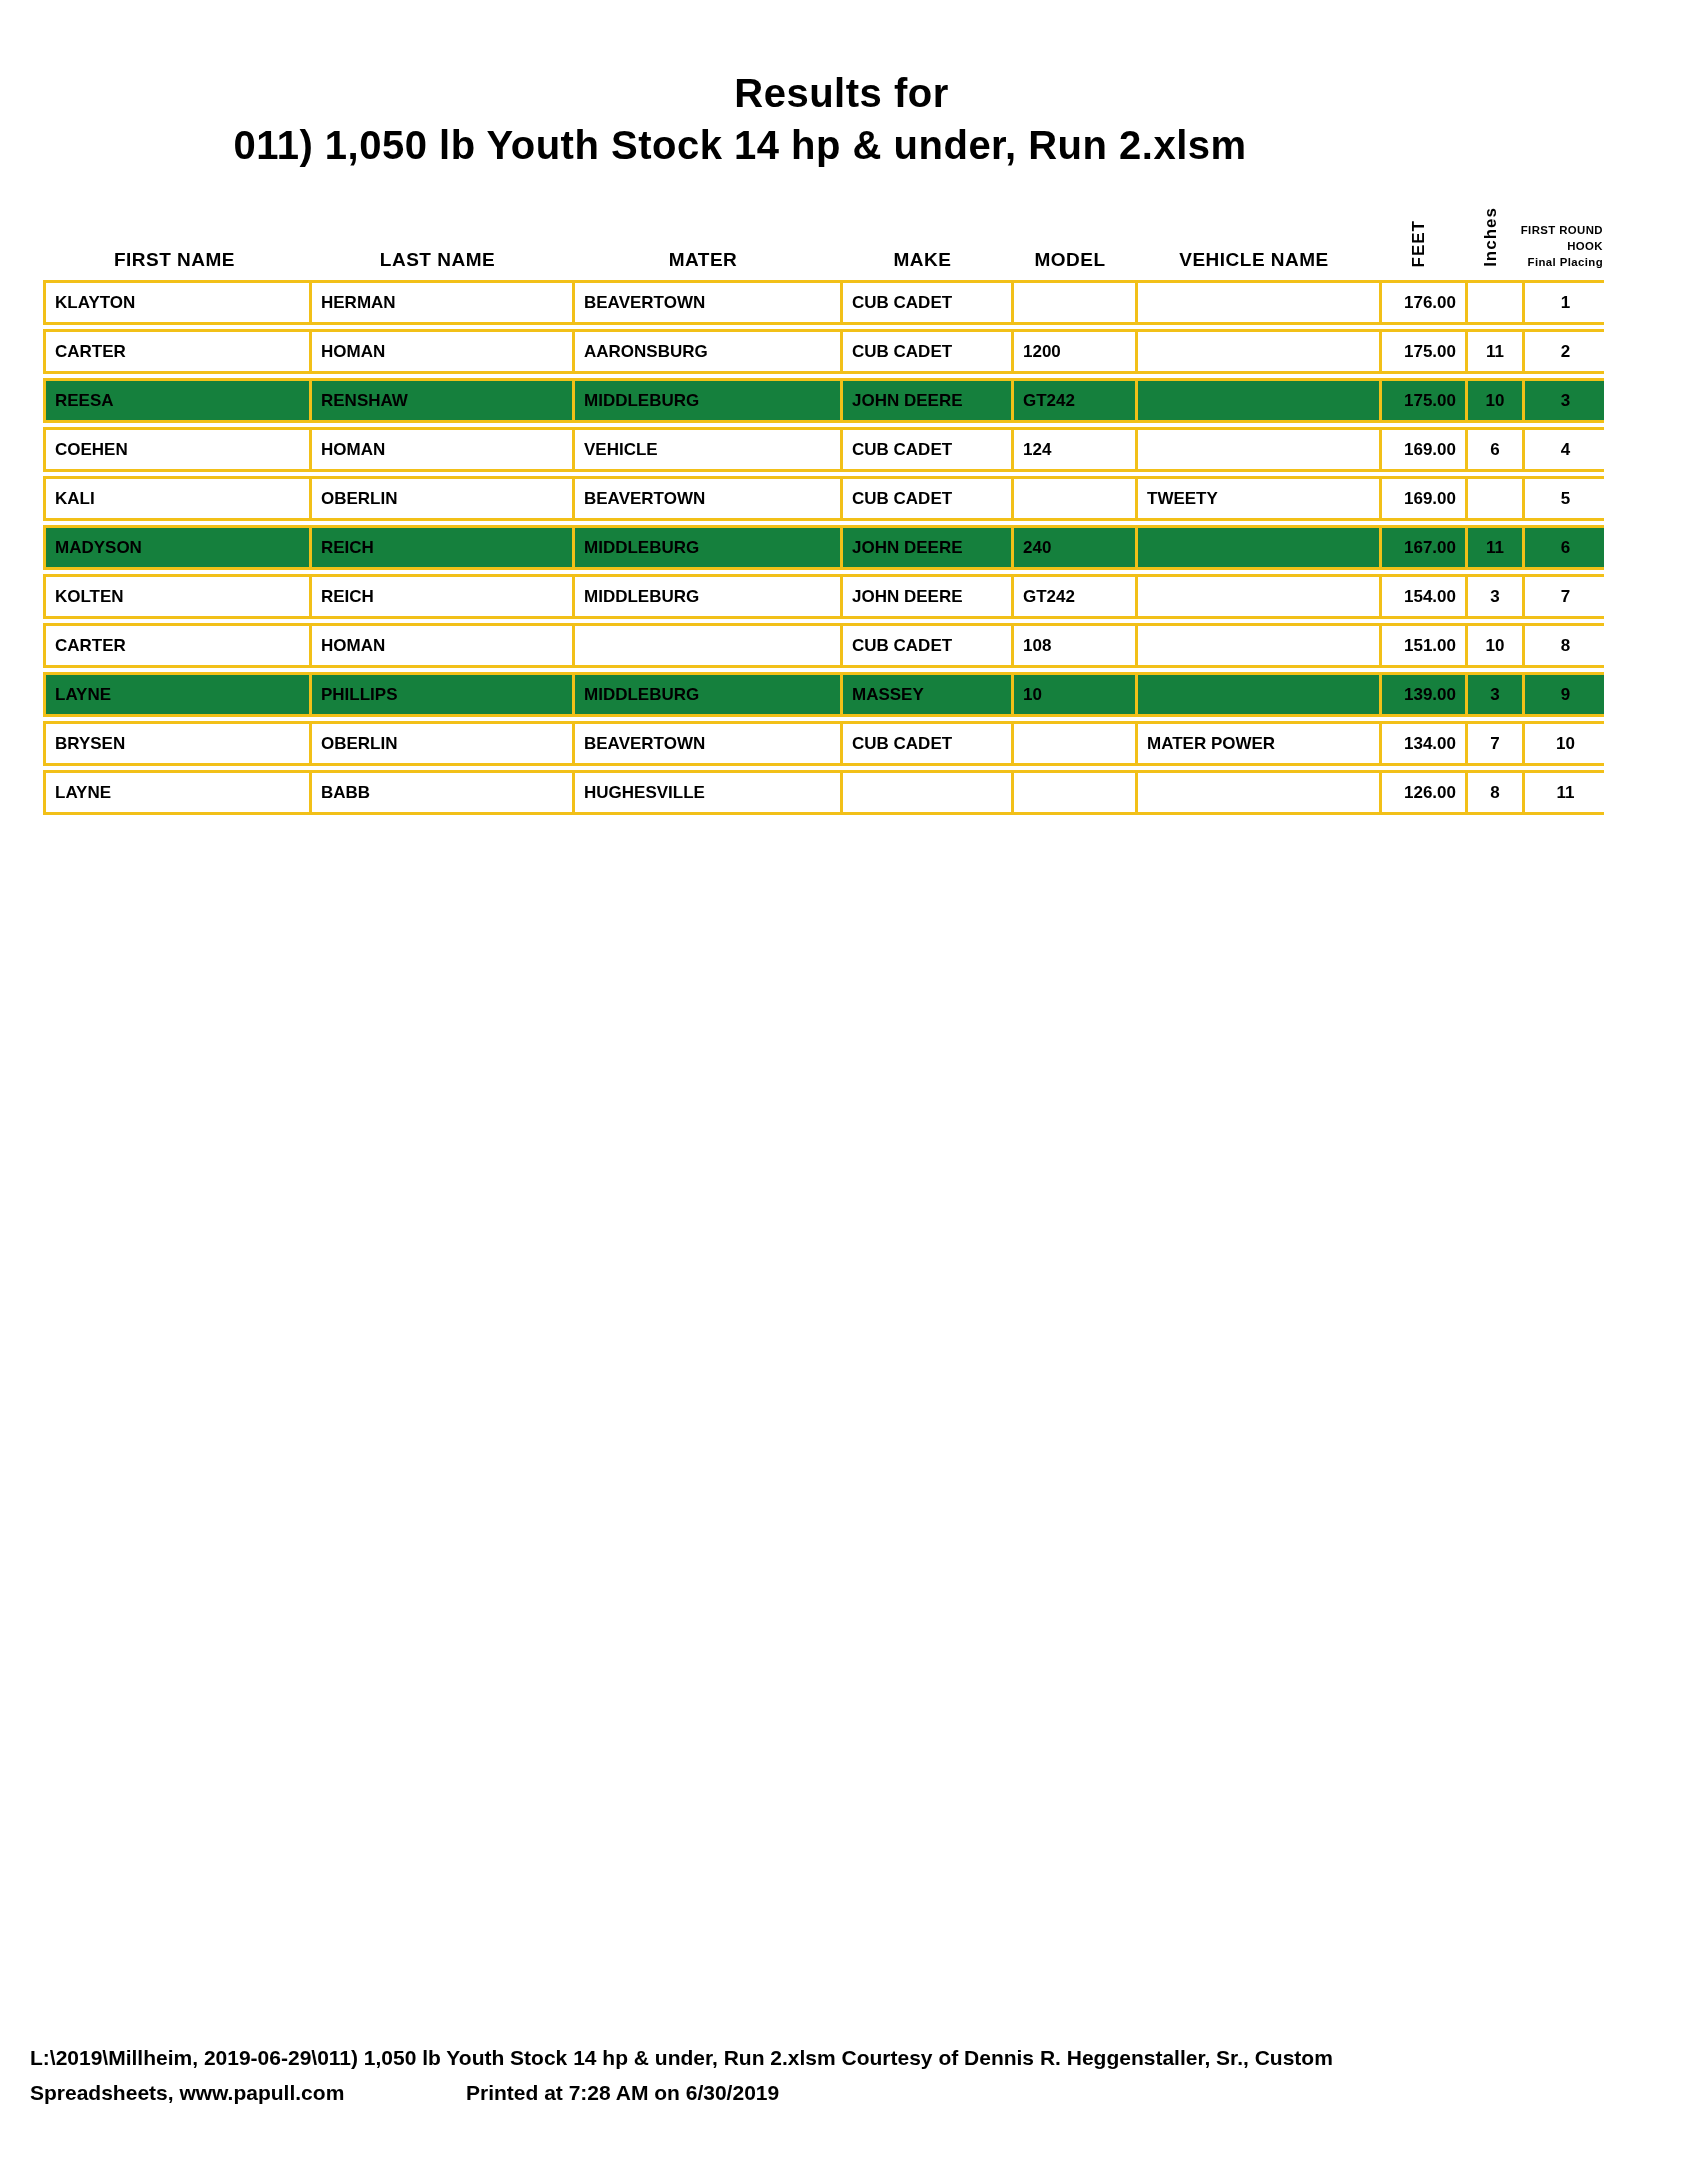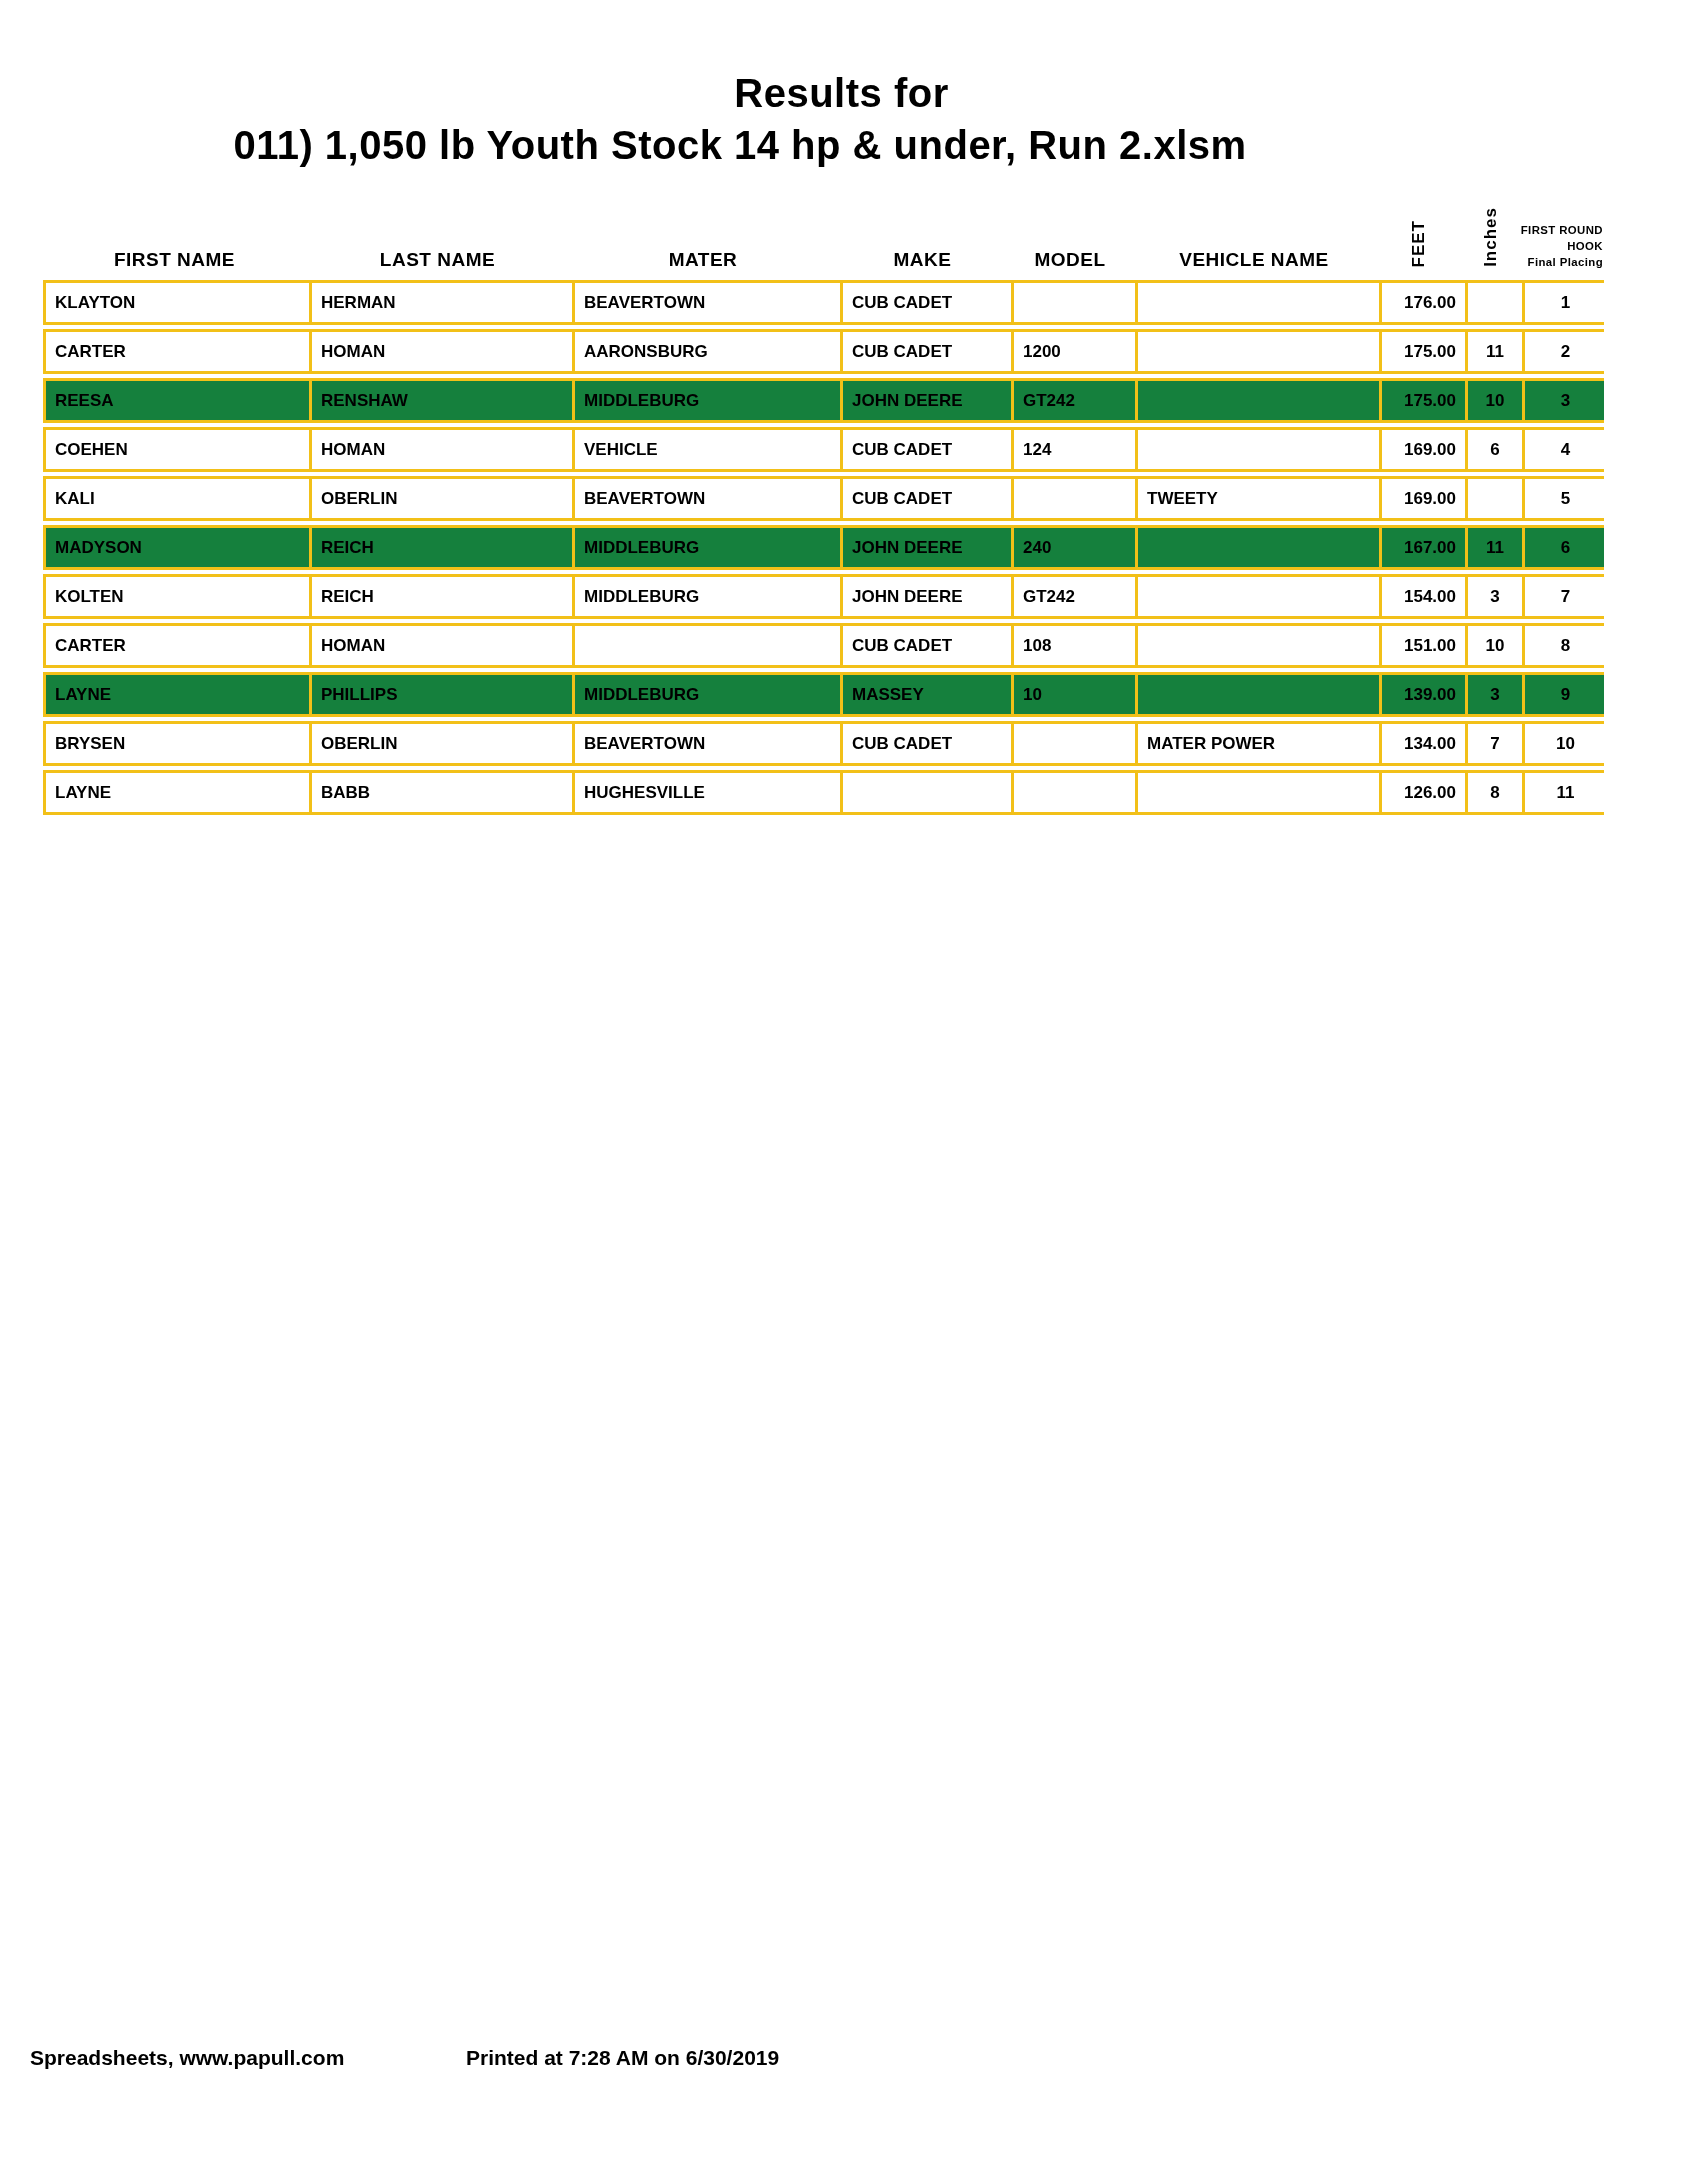--- a/index.html
+++ b/index.html
@@ -182,18 +182,19 @@
       <div class="cell"></div>
       <div class="cell"></div>
       <div class="cell"></div>
       <div class="cell right">126.00</div>
       <div class="cell center">8</div>
       <div class="cell center">11</div>
     </div>
   </div>
 
 <div class="footer">
+  <div>L:\2019\Millheim, 2019-06-29\011) 1,050 lb Youth Stock 14 hp &amp; under, Run 2.xlsm  Courtesy of Dennis R. Heggenstaller, Sr., Custom</div>
   <div class="footer-line2">
     <span>Spreadsheets, www.papull.com</span>
     <span class="printed-at">Printed at 7:28 AM on 6/30/2019</span>
   </div>
 </div>
 
 
 </body></html>

